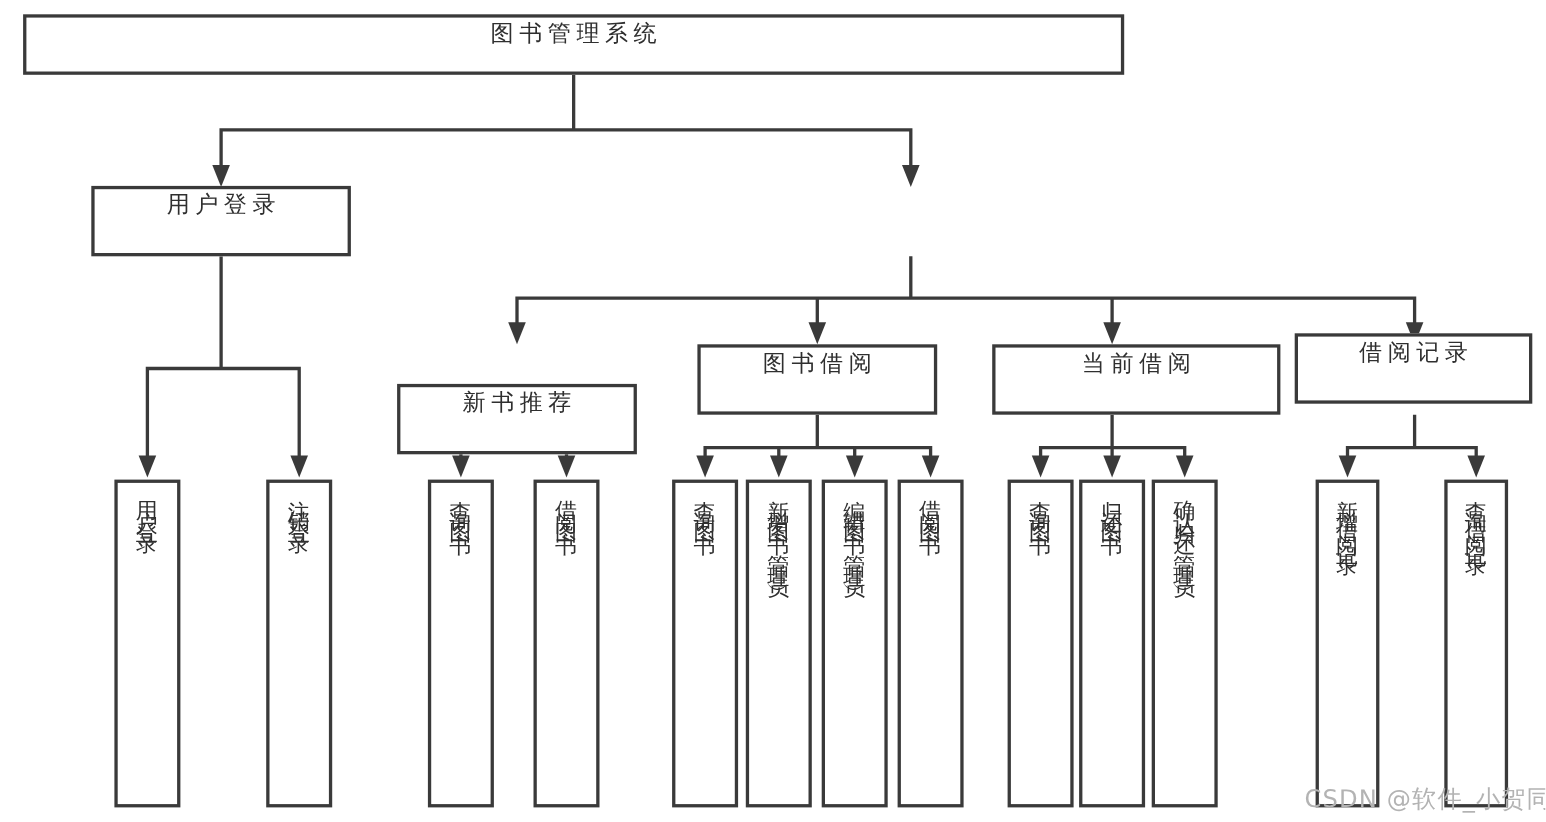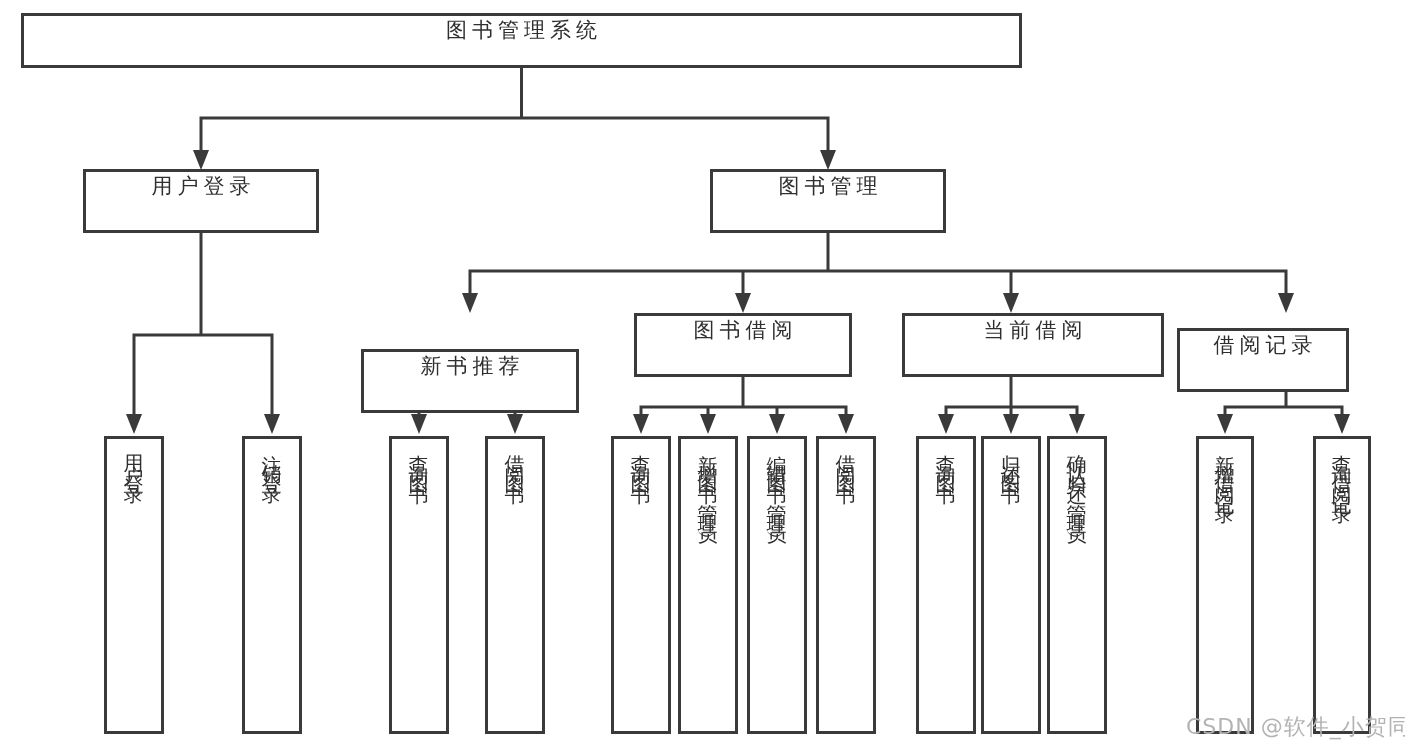--- a/index.html
+++ b/index.html
@@ -98,34 +98,31 @@
       </g>
   </svg>
 
   <div class="box" style="left:21px; top:13px; width:1001px; height:55px;">
     <span class="h-label">图书管理系统</span>
   </div>
 
   <div class="box" style="left:83px; top:169px; width:236px; height:64px;">
     <span class="h-label">用户登录</span>
   </div>
-  <div class="box" style="left:710px; top:169px; width:236px; height:64px;">
-    <span class="h-label">图书管理</span>
-  </div>
 
   <div class="box" style="left:361px; top:313px; width:218px; height:64px;margin-top:36px;">
     <span class="h-label">新书推荐</span>
   </div>
   <div class="box" style="left:634px; top:313px; width:218px; height:64px;">
     <span class="h-label">图书借阅</span>
   </div>
   <div class="box" style="left:902px; top:313px; width:262px; height:64px;">
     <span class="h-label">当前借阅</span>
   </div>
-  <div class="box" style="left:1177px; top:328px; width:172px; height:64px;">
+  <div class="box" style="left:1177px; top:303px; width:216px; height:64px;">
     <span class="h-label">借阅记录</span>
   </div>
 
   <div class="box leaf" style="left:104px; top:436px; width:60px; height:298px;">
     <span class="v-label">用户登录</span>
   </div>
   <div class="box leaf" style="left:242px; top:436px; width:60px; height:298px;">
     <span class="v-label">注销登录</span>
   </div>
 

